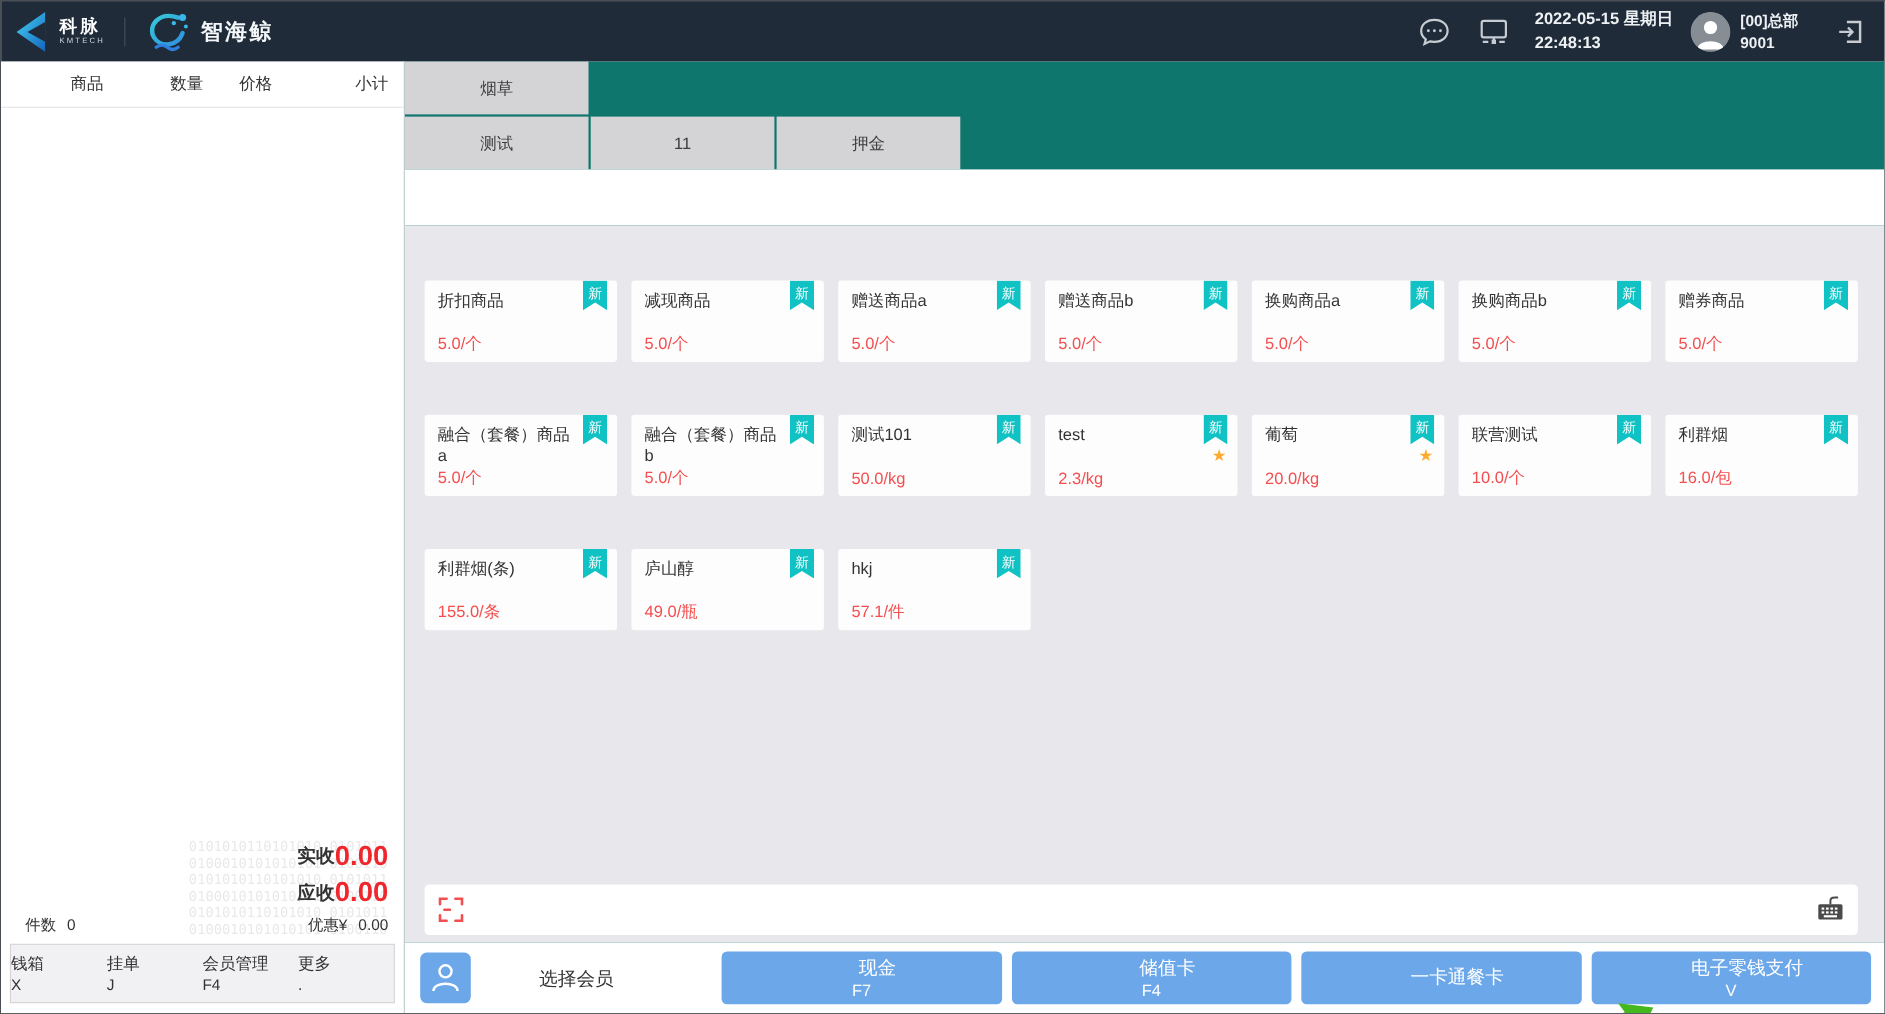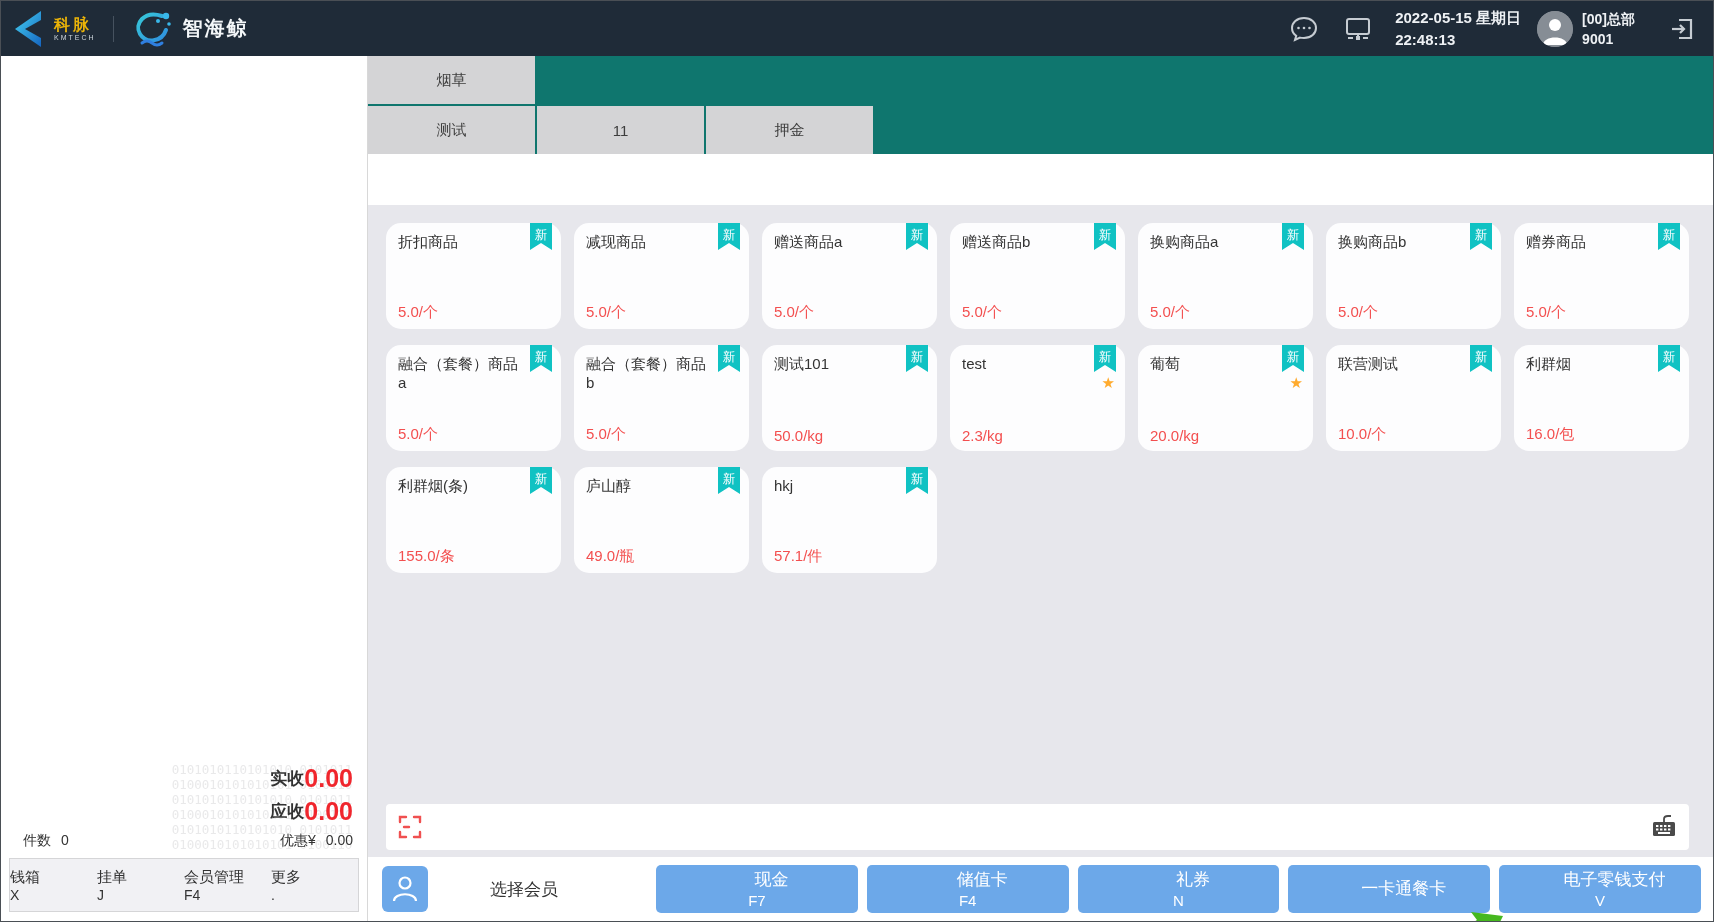--- a/index.html
+++ b/index.html
@@ -3,21 +3,21 @@
 <meta charset="utf-8">
 <style>
   * { box-sizing: border-box; margin: 0; padding: 0; }
   body { font-family: "Liberation Sans", "DejaVu Sans", sans-serif; background:#888; }
   .app { width:1714px; height:922px; position:relative; background:#fff; border:1px solid #4a4f55; overflow:hidden; display:flex; flex-direction:column; }
 
   
   .topbar { height:55px; background:#1f2b38; display:flex; align-items:center; padding:0 14px 0 6px; color:#fff; flex:0 0 auto; }
   .brand { display:flex; align-items:center; }
   .km-text { margin-left:7px; }
-  .km-cn { font-size:16px; font-weight:bold; letter-spacing:3px; color:#eab308; line-height:17px; }
+  .km-cn { font-size:16px; font-weight:bold; letter-spacing:3px; color:#ffffff; line-height:17px; }
   .km-en { font-size:7px; letter-spacing:2px; color:#cdd5dc; line-height:9px; }
   .tb-divider { width:1px; height:26px; background:#46525f; margin:0 17px; }
   .whale { display:flex; align-items:center; gap:8px; }
   .prod-name { font-size:20px; font-weight:bold; letter-spacing:2px; color:#f4f7f9; }
   .tb-spacer { flex:1; }
   .tb-icon { color:#c6ccd2; margin:0 12px; display:flex; align-items:center; cursor:pointer; }
   .tb-datetime { margin:0 16px 0 10px; font-size:15px; font-weight:600; line-height:22px; color:#eef1f4; white-space:nowrap; }
   .tb-avatar { width:36px; height:36px; border-radius:50%; background:#868d95; overflow:hidden; margin-right:9px; flex:0 0 auto; cursor:pointer; }
   .tb-user { font-size:14px; font-weight:600; line-height:20px; color:#eef1f4; white-space:nowrap; }
   .tb-logout { margin-left:34px; margin-right:4px; }
@@ -49,21 +49,21 @@
   
   .right { flex:1; display:flex; flex-direction:column; min-width:0; background:#0f766e; }
   .tabs-row { display:flex; gap:2px; flex:0 0 auto; }
   .tabs-row1 { height:48px; margin-bottom:2px; }
   .tabs-row2 { height:48px; }
   .tab { width:167px; flex:0 0 auto; background:#d4d4d6; color:#3d3d3d; font-size:15px; display:flex; align-items:center; justify-content:center; cursor:pointer; }
   .tabs-gap { height:51px; flex:0 0 auto; background:#fff; }
 
   .products { flex:1; background:#e7e7ec; padding:18px 24px 7px 18px; display:flex; flex-direction:column; min-height:0; }
   .grid { display:grid; grid-template-columns:repeat(7,1fr); grid-auto-rows:106px; gap:16px 13px; }
-  .card { position:relative; background:#fdfdfe; border-radius:15px; padding:9px 12px; cursor:pointer; }
+  .card { position:relative; background:#fdfdfe; border-radius:3px; padding:9px 12px; cursor:pointer;margin-top:32px; }
   .card-name { font-size:15px; line-height:19px; color:#333; padding-right:24px; word-break:break-all; }
   .card-price { position:absolute; left:12px; bottom:7px; font-size:15px; color:#f34f4f; }
   .badge { position:absolute; top:0; right:9px; width:22px; height:27px; background:#10c2c3; color:#fff; font-size:12.5px; text-align:center; padding-top:4px; clip-path:polygon(0 0,100% 0,100% 100%,50% 74%,0 100%); }
   .star { position:absolute; top:30px; right:10px; font-size:15px; color:#ffab2e; display:none; line-height:1; }
   .card.starred .star { display:block; }
 
   .scanbar { margin-top:auto; height:46px; background:#fff; border-radius:4px; display:flex; align-items:center; padding:0 10px 0 12px; flex:0 0 auto; }
   .scan-input { flex:1; border:none; outline:none; font-size:16px; height:100%; background:transparent; margin:0 8px; }
   .kb-icon { display:flex; align-items:center; cursor:pointer; }
 
@@ -159,20 +159,26 @@
         <path d="M10 4 H22 V22 H10"></path>
         <line x1="3" y1="13" x2="15" y2="13"></line>
         <polyline points="11,9 15,13 11,17"></polyline>
       </svg>
     </span>
   </div>
 
   <div class="main">
 
     <div class="left">
+      <div class="cart-header">
+        <span class="ch1">商品</span>
+        <span class="ch2">数量</span>
+        <span class="ch3">价格</span>
+        <span class="ch4">小计</span>
+      </div>
       <div class="cart-list"></div>
 
       <div class="cart-summary">
         <div class="wm" id="watermark">0101010110101010 0101011
 0100010101010101 0100110
 0101010110101010 0101011
 0100010101010101 0100110
 0101010110101010 0101011
 0100010101010101 0100110</div>
         <div class="sum-row">
@@ -406,24 +412,20 @@
   <button class="pay-btn">
     <span class="pay-label">现金</span>
     <span class="pay-key">F7</span>
   </button>
 
   <button class="pay-btn">
     <span class="pay-label">储值卡</span>
     <span class="pay-key">F4</span>
   </button>
 
-  <button class="pay-btn">
-    <span class="pay-label">礼券</span>
-    <span class="pay-key">N</span>
-  </button>
 
   <button class="pay-btn">
     <span class="pay-label">一卡通餐卡</span>
 
   </button>
 
   <button class="pay-btn">
     <span class="pay-label">电子零钱支付</span>
     <span class="pay-key">V</span>
   </button>

